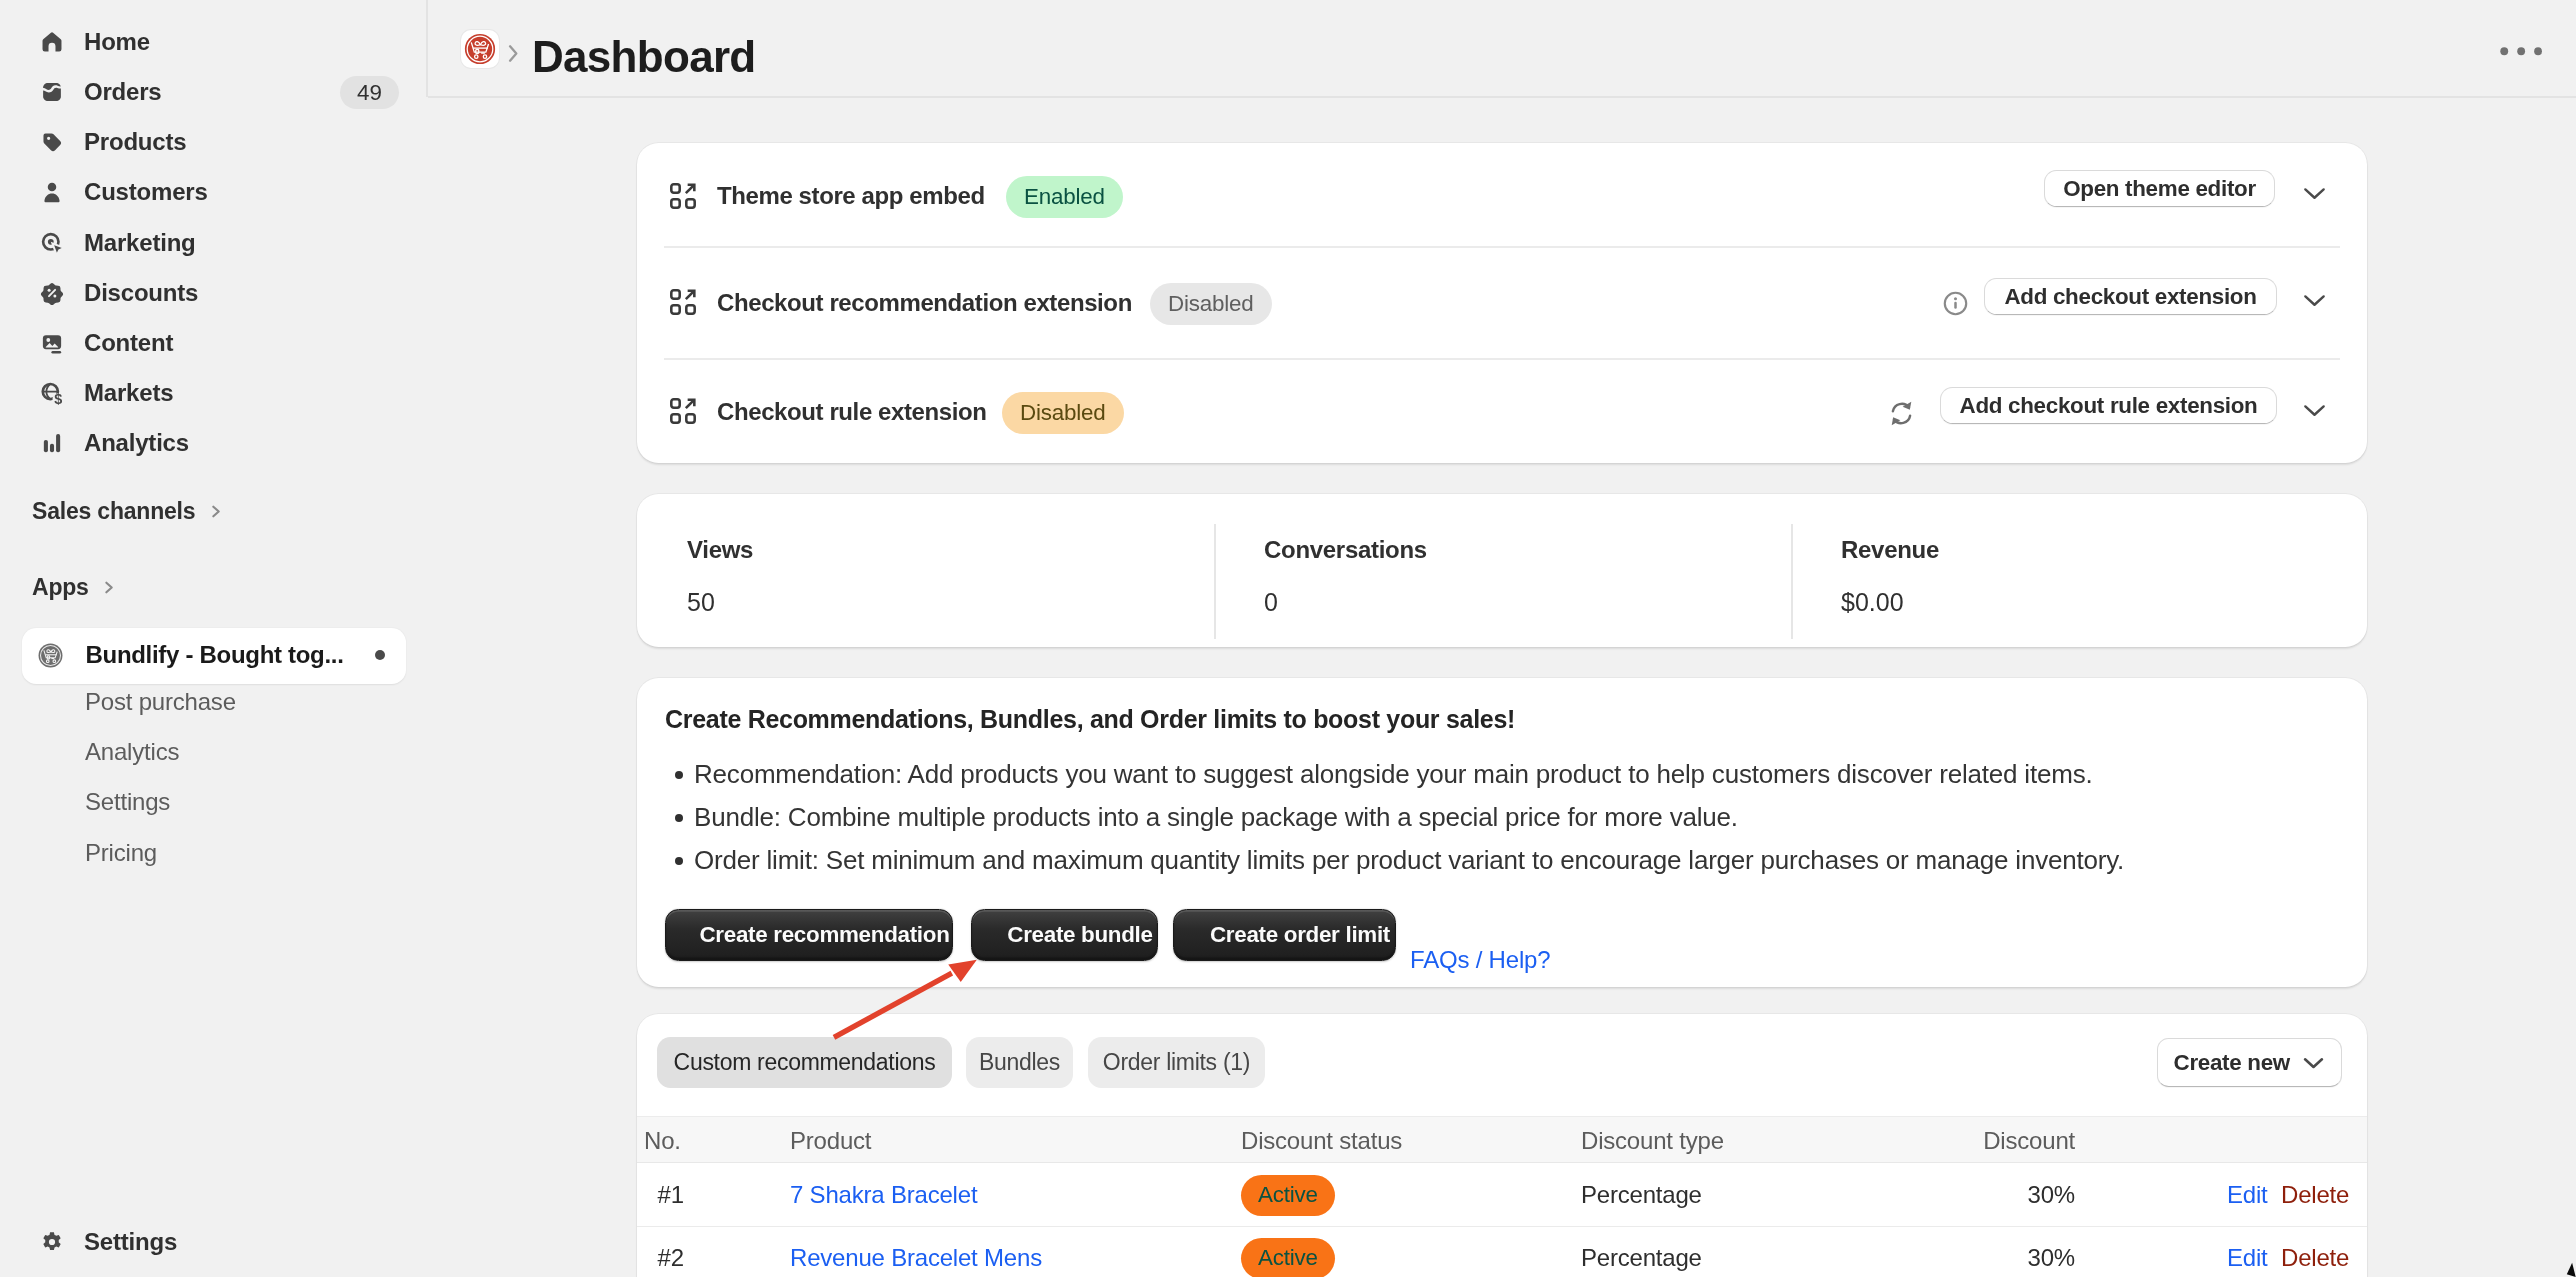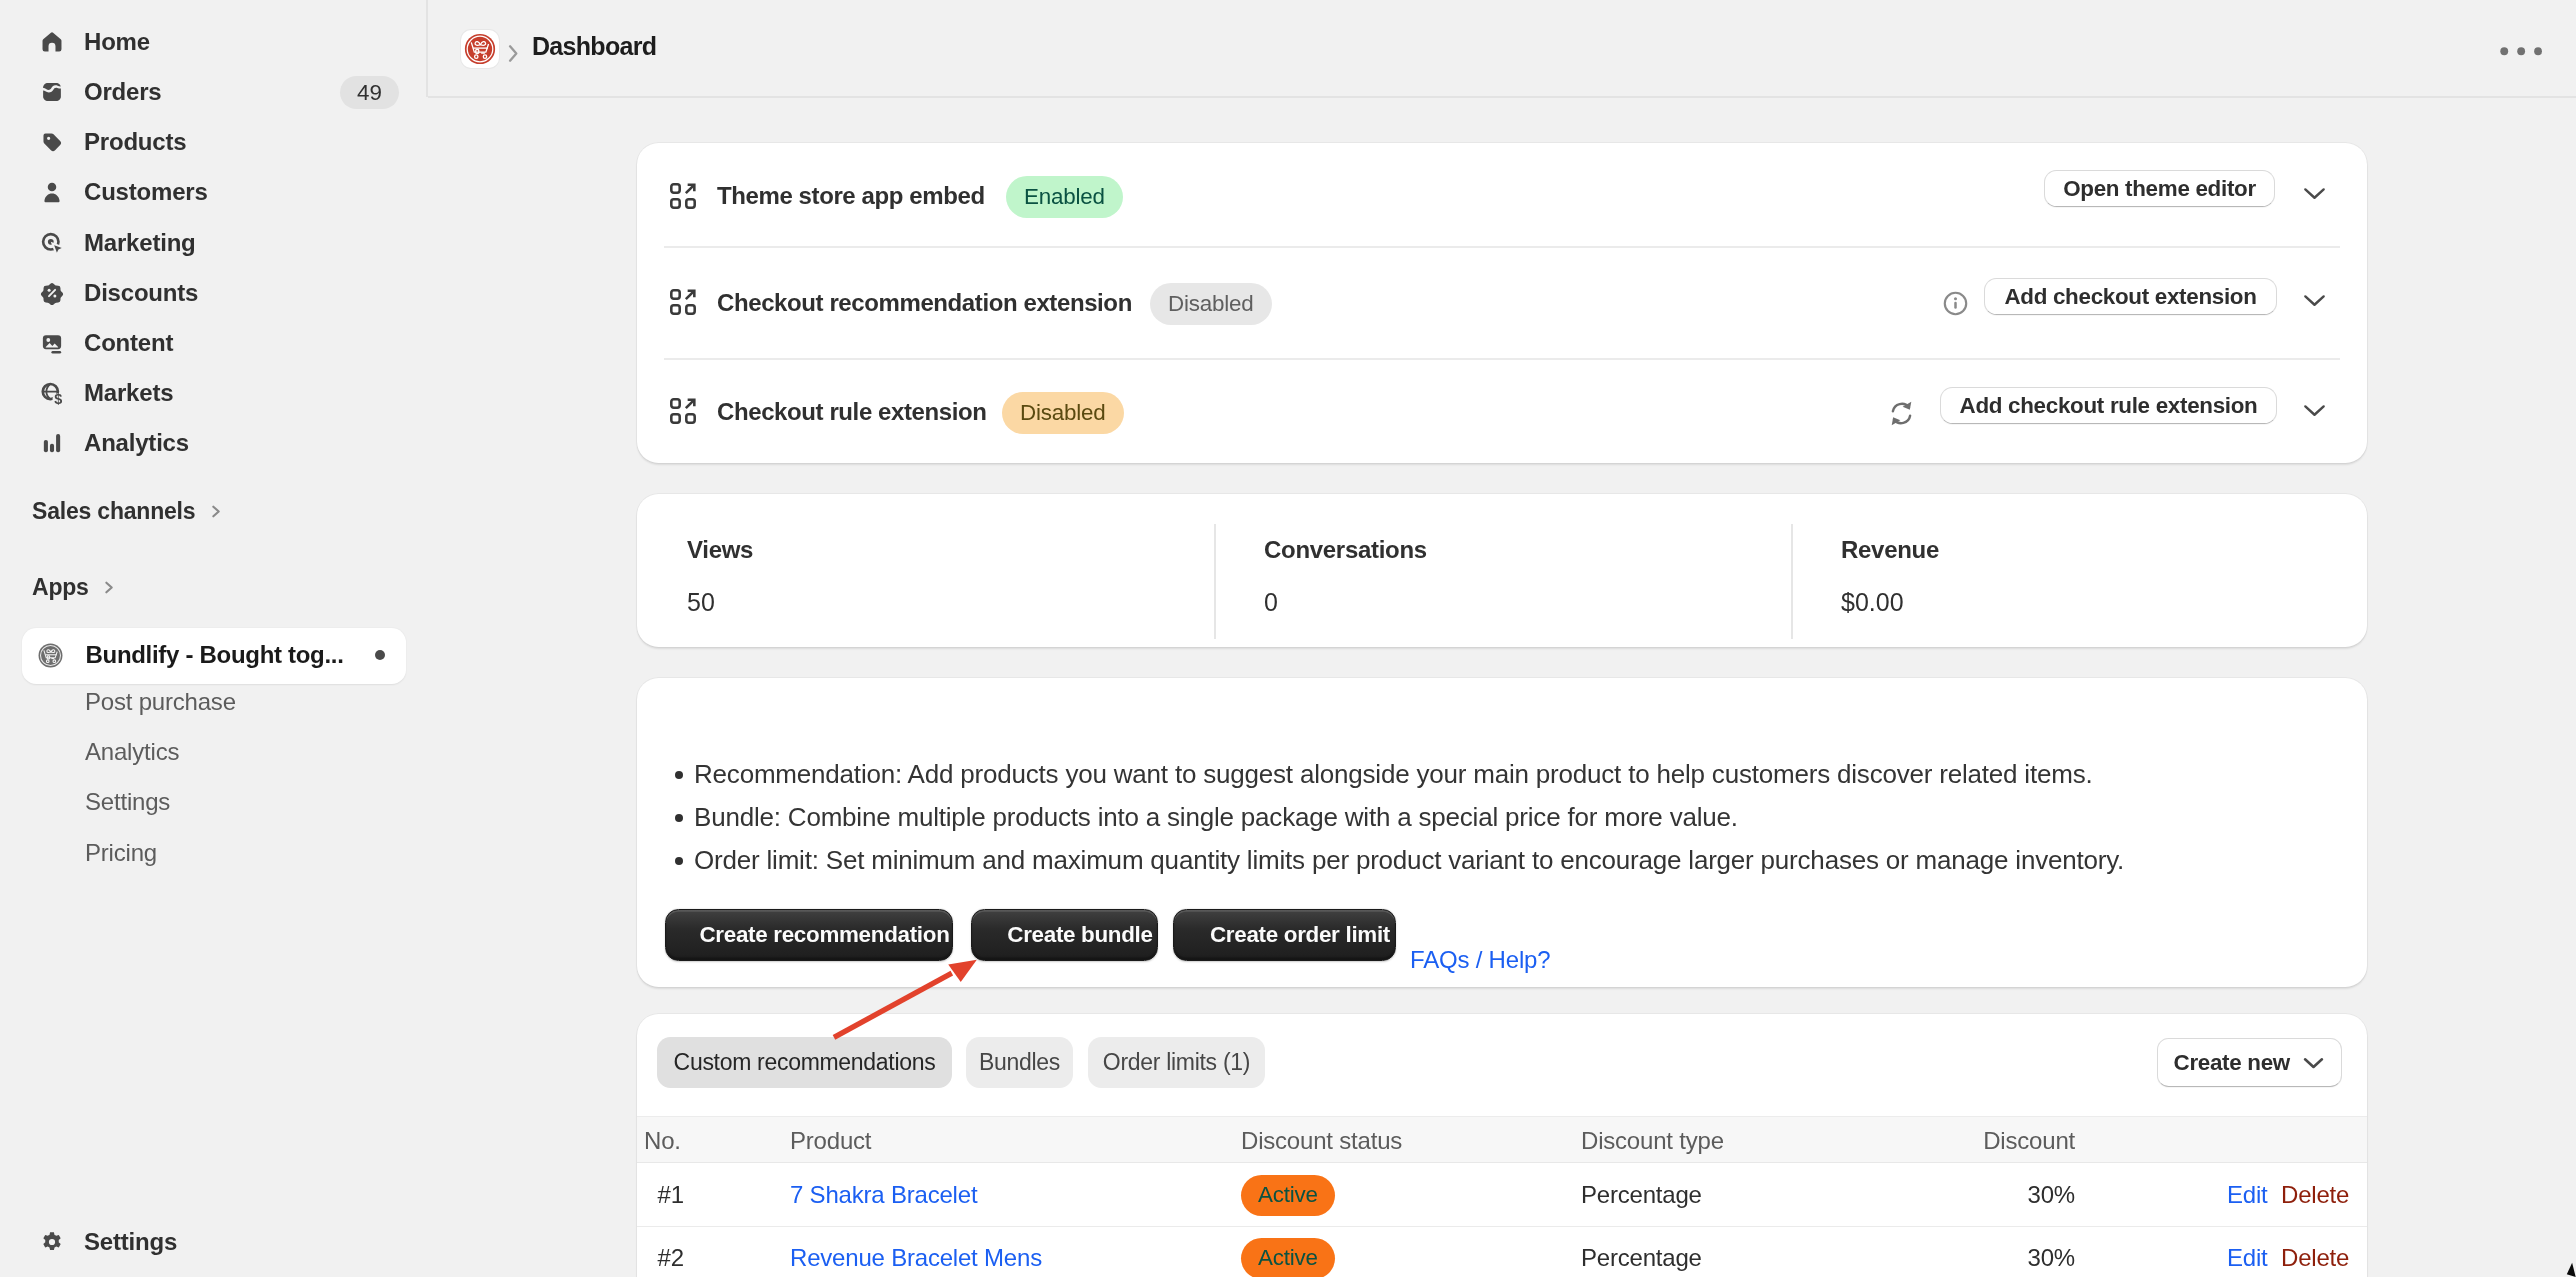--- a/index.html
+++ b/index.html
@@ -22,21 +22,21 @@
   .navbadge { position:absolute; left:340px; top:9px; width:59px; height:33px; border-radius:17px; background:#e2e2e2; color:#303030; font-size:22.4px; font-weight:400; display:flex; align-items:center; justify-content:center; }
   .navsec { position:absolute; left:32px; height:50px; display:flex; align-items:center; gap:12.5px; font-size:23px; font-weight:700; color:#303030; letter-spacing:-0.2px; }
   .appitem { position:absolute; left:21.5px; top:628px; width:384px; height:56px; background:#fff; border-radius:14.3px; box-shadow:0 0.9px 1.8px rgba(0,0,0,.08); }
   .appitem .ttl { position:absolute; left:64px; top:13.4px; font-size:24px; font-weight:700; color:#1a1a1a; letter-spacing:-0.3px; }
   .subitem { position:absolute; left:85px; height:50px; display:flex; align-items:center; font-size:24px; font-weight:400; color:#5c5c5c; letter-spacing:-0.2px; }
 
   
   .vline { position:absolute; left:426px; top:0; width:1.8px; height:97px; background:#e3e3e3; }
   .hline { position:absolute; left:428px; top:96px; width:2148px; height:1.8px; background:#e3e3e3; }
   .appbtn { position:absolute; left:461px; top:30px; width:38px; height:38px; background:#fff; border-radius:10px; box-shadow:0 0 0 0.9px rgba(0,0,0,.04); }
-  .pagetitle { position:absolute; left:532px; top:32px; font-size:25px; font-weight:700; color:#1d1d1d; letter-spacing:-0.7px; }
+  .pagetitle { position:absolute; left:532px; top:32px; font-size:44px; font-weight:700; color:#1d1d1d; letter-spacing:-0.7px; }
   .crumbsep { position:absolute; left:502px; top:40px; }
   .dots3 { position:absolute; left:2498px; top:45px; }
 
   
   .card { position:absolute; left:637px; width:1730px; background:#fff; border-radius:21.5px;
           box-shadow:0 0 0 0.9px rgba(0,0,0,.035), 0 1.8px 1.8px rgba(26,26,26,.10); }
   .rowline { position:absolute; left:27px; width:1676px; height:1.8px; background:#ebebeb; }
 
   .exticon { position:absolute; left:31px; }
   .rowttl { position:absolute; left:80px; font-size:24px; font-weight:700; color:#303030; letter-spacing:-0.4px; }
@@ -292,20 +292,21 @@
   <div class="statdiv" style="left:577px;"></div>
   <div class="statdiv" style="left:1154px;"></div>
   <div class="statlbl" style="left:50px;">Views</div>
   <div class="statval" style="left:50px;">50</div>
   <div class="statlbl" style="left:627px;">Conversations</div>
   <div class="statval" style="left:627px;">0</div>
   <div class="statlbl" style="left:1204px;">Revenue</div>
   <div class="statval" style="left:1204px;">$0.00</div>
 </div>
 <div id="card3" class="card" style="top:678px; height:309px;">
+  <div class="promoh">Create Recommendations, Bundles, and Order limits to boost your sales!</div>
   <div class="bdot" style="top:93px;"></div>
   <div class="bullet" style="top:81px;">Recommendation: Add products you want to suggest alongside your main product to help customers discover related items.</div>
   <div class="bdot" style="top:136px;"></div>
   <div class="bullet" style="top:124px;">Bundle: Combine multiple products into a single package with a special price for more value.</div>
   <div class="bdot" style="top:179px;"></div>
   <div class="bullet" style="top:167px;">Order limit: Set minimum and maximum quantity limits per product variant to encourage larger purchases or manage inventory.</div>
   <div class="btnDark" style="left:28px; width:288px;">Create recommendation</div>
   <div class="btnDark" style="left:334px; width:187px;">Create bundle</div>
   <div class="btnDark" style="left:536px; width:223px;">Create order limit</div>
   <div class="faq" style="left:773px;">FAQs / Help?</div>

